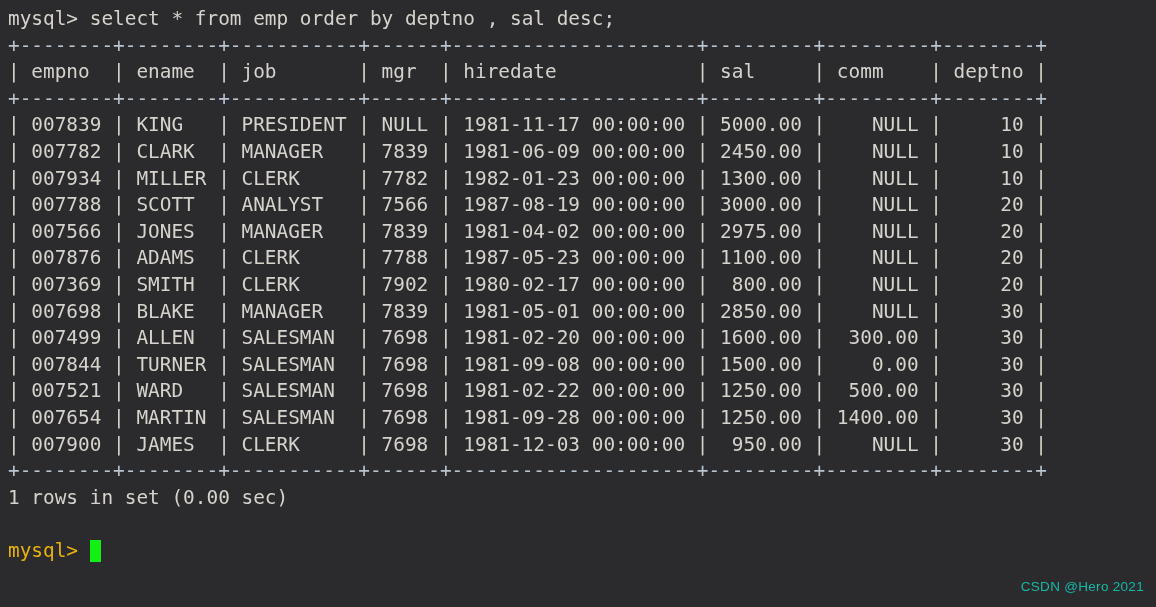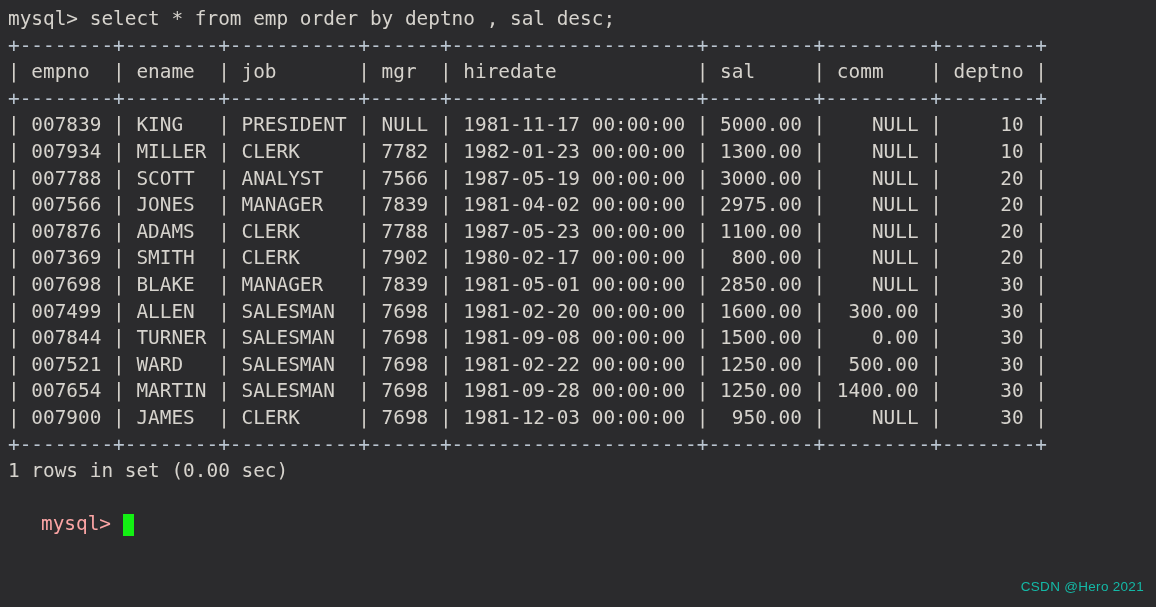--- a/index.html
+++ b/index.html
@@ -38,23 +38,22 @@
   }
   .prompt-line {
     display: flex;
     align-items: center;
     height: 26.6px;
   }
   .prompt-text {
     font-family: "DejaVu Sans Mono", "Liberation Mono", monospace;
     font-size: 19.4px;
     line-height: 26.6px;
-    color: #fca5a5;
+    color: #eab308;
     white-space: pre;
-    margin-left: 33px;
   }
   .cursor {
     display: inline-block;
     width: 11.55px;
     height: 22px;
     background: #13f013;
     margin-left: 11.55px;
     vertical-align: middle;
   }
   .watermark {
@@ -76,22 +75,23 @@
   <div class="line">mysql&gt; select * from emp order by deptno , sal desc;</div>
 
   <div class="line rule">+--------+--------+-----------+------+---------------------+---------+---------+--------+</div>
 
   <div class="line">| empno  | ename  | job       | mgr  | hiredate            | sal     | comm    | deptno |</div>
 
   <div class="line rule">+--------+--------+-----------+------+---------------------+---------+---------+--------+</div>
 
   <div id="table-body">
       <div class="line">| 007839 | KING   | PRESIDENT | NULL | 1981-11-17 00:00:00 | 5000.00 |    NULL |     10 |</div>
+      <div class="line">| 007782 | CLARK  | MANAGER   | 7839 | 1981-06-09 00:00:00 | 2450.00 |    NULL |     10 |</div>
       <div class="line">| 007934 | MILLER | CLERK     | 7782 | 1982-01-23 00:00:00 | 1300.00 |    NULL |     10 |</div>
-      <div class="line">| 007788 | SCOTT  | ANALYST   | 7566 | 1987-05-19 00:00:00 | 3000.00 |    NULL |     20 |</div>
+      <div class="line">| 007788 | SCOTT  | ANALYST   | 7566 | 1987-08-19 00:00:00 | 3000.00 |    NULL |     20 |</div>
       <div class="line">| 007566 | JONES  | MANAGER   | 7839 | 1981-04-02 00:00:00 | 2975.00 |    NULL |     20 |</div>
       <div class="line">| 007876 | ADAMS  | CLERK     | 7788 | 1987-05-23 00:00:00 | 1100.00 |    NULL |     20 |</div>
       <div class="line">| 007369 | SMITH  | CLERK     | 7902 | 1980-02-17 00:00:00 |  800.00 |    NULL |     20 |</div>
       <div class="line">| 007698 | BLAKE  | MANAGER   | 7839 | 1981-05-01 00:00:00 | 2850.00 |    NULL |     30 |</div>
       <div class="line">| 007499 | ALLEN  | SALESMAN  | 7698 | 1981-02-20 00:00:00 | 1600.00 |  300.00 |     30 |</div>
       <div class="line">| 007844 | TURNER | SALESMAN  | 7698 | 1981-09-08 00:00:00 | 1500.00 |    0.00 |     30 |</div>
       <div class="line">| 007521 | WARD   | SALESMAN  | 7698 | 1981-02-22 00:00:00 | 1250.00 |  500.00 |     30 |</div>
       <div class="line">| 007654 | MARTIN | SALESMAN  | 7698 | 1981-09-28 00:00:00 | 1250.00 | 1400.00 |     30 |</div>
       <div class="line">| 007900 | JAMES  | CLERK     | 7698 | 1981-12-03 00:00:00 |  950.00 |    NULL |     30 |</div>
     </div>

